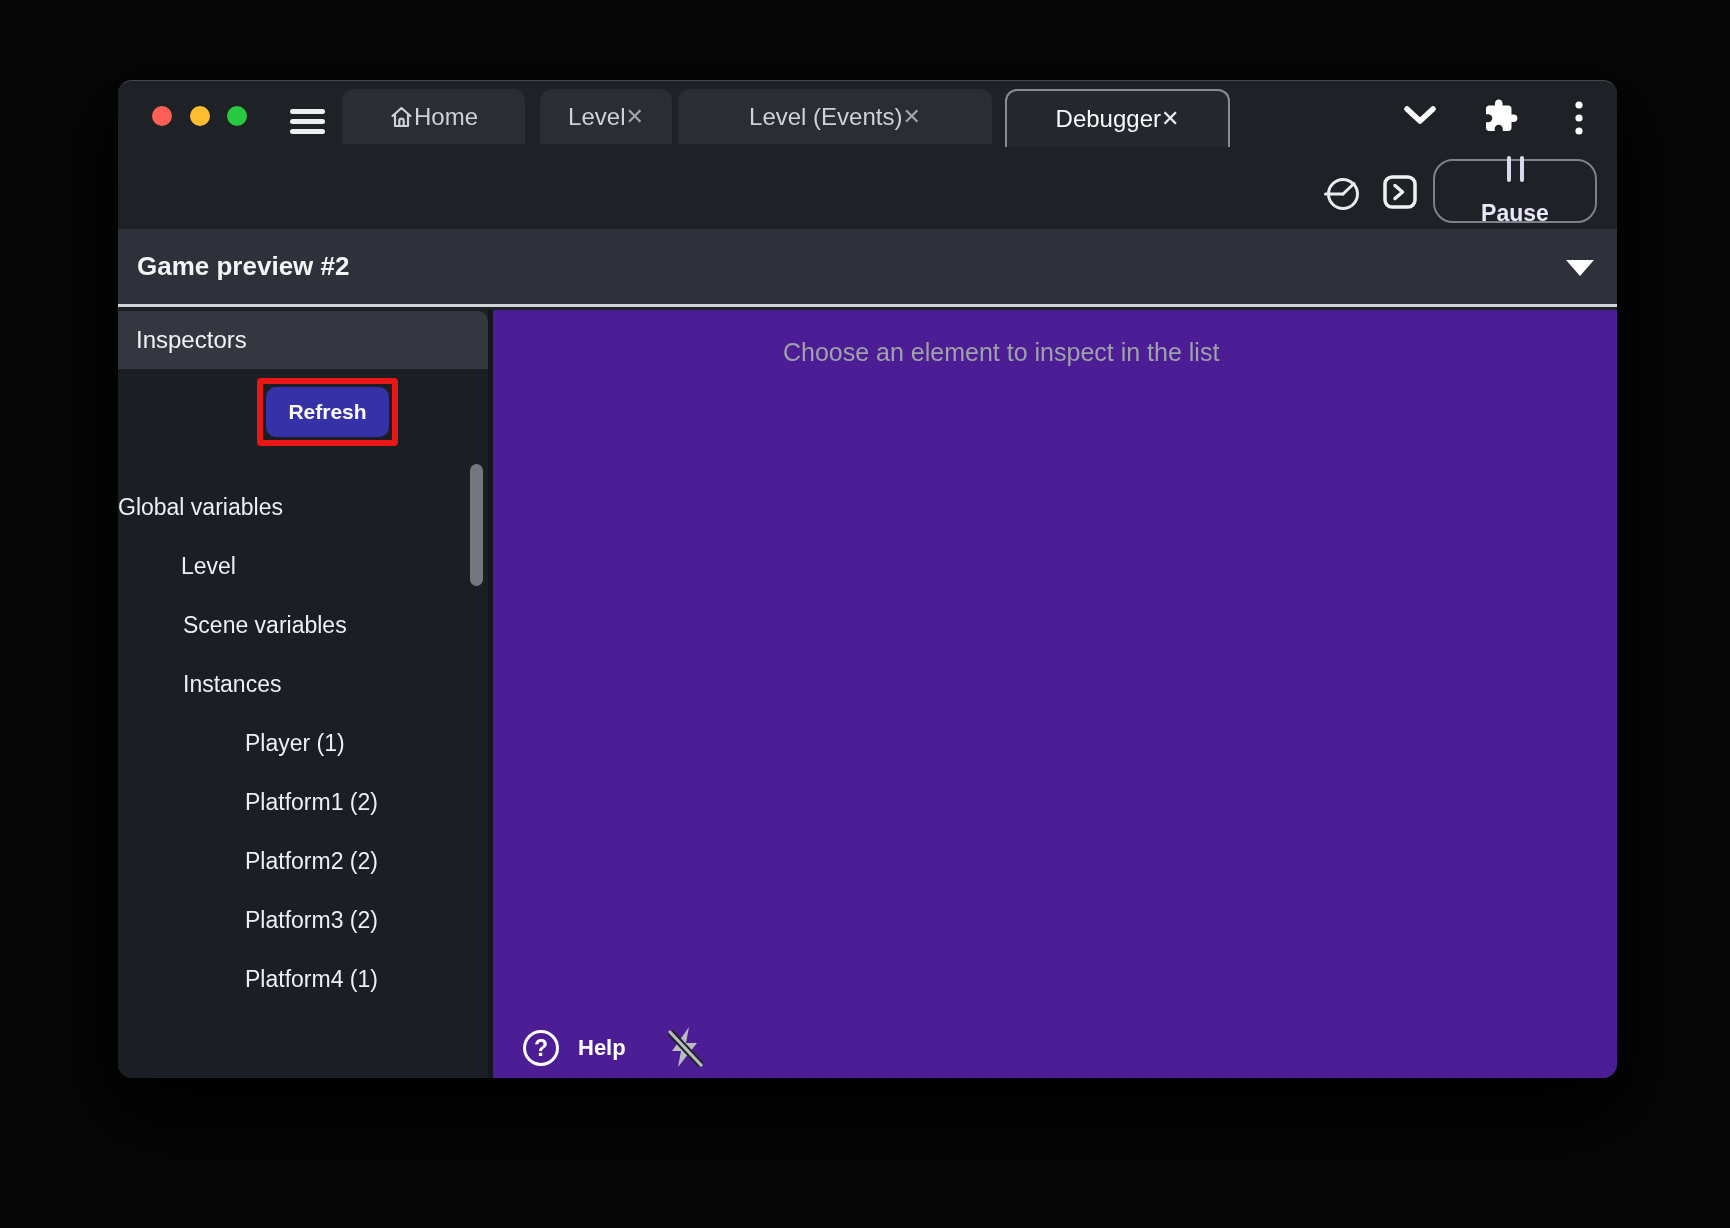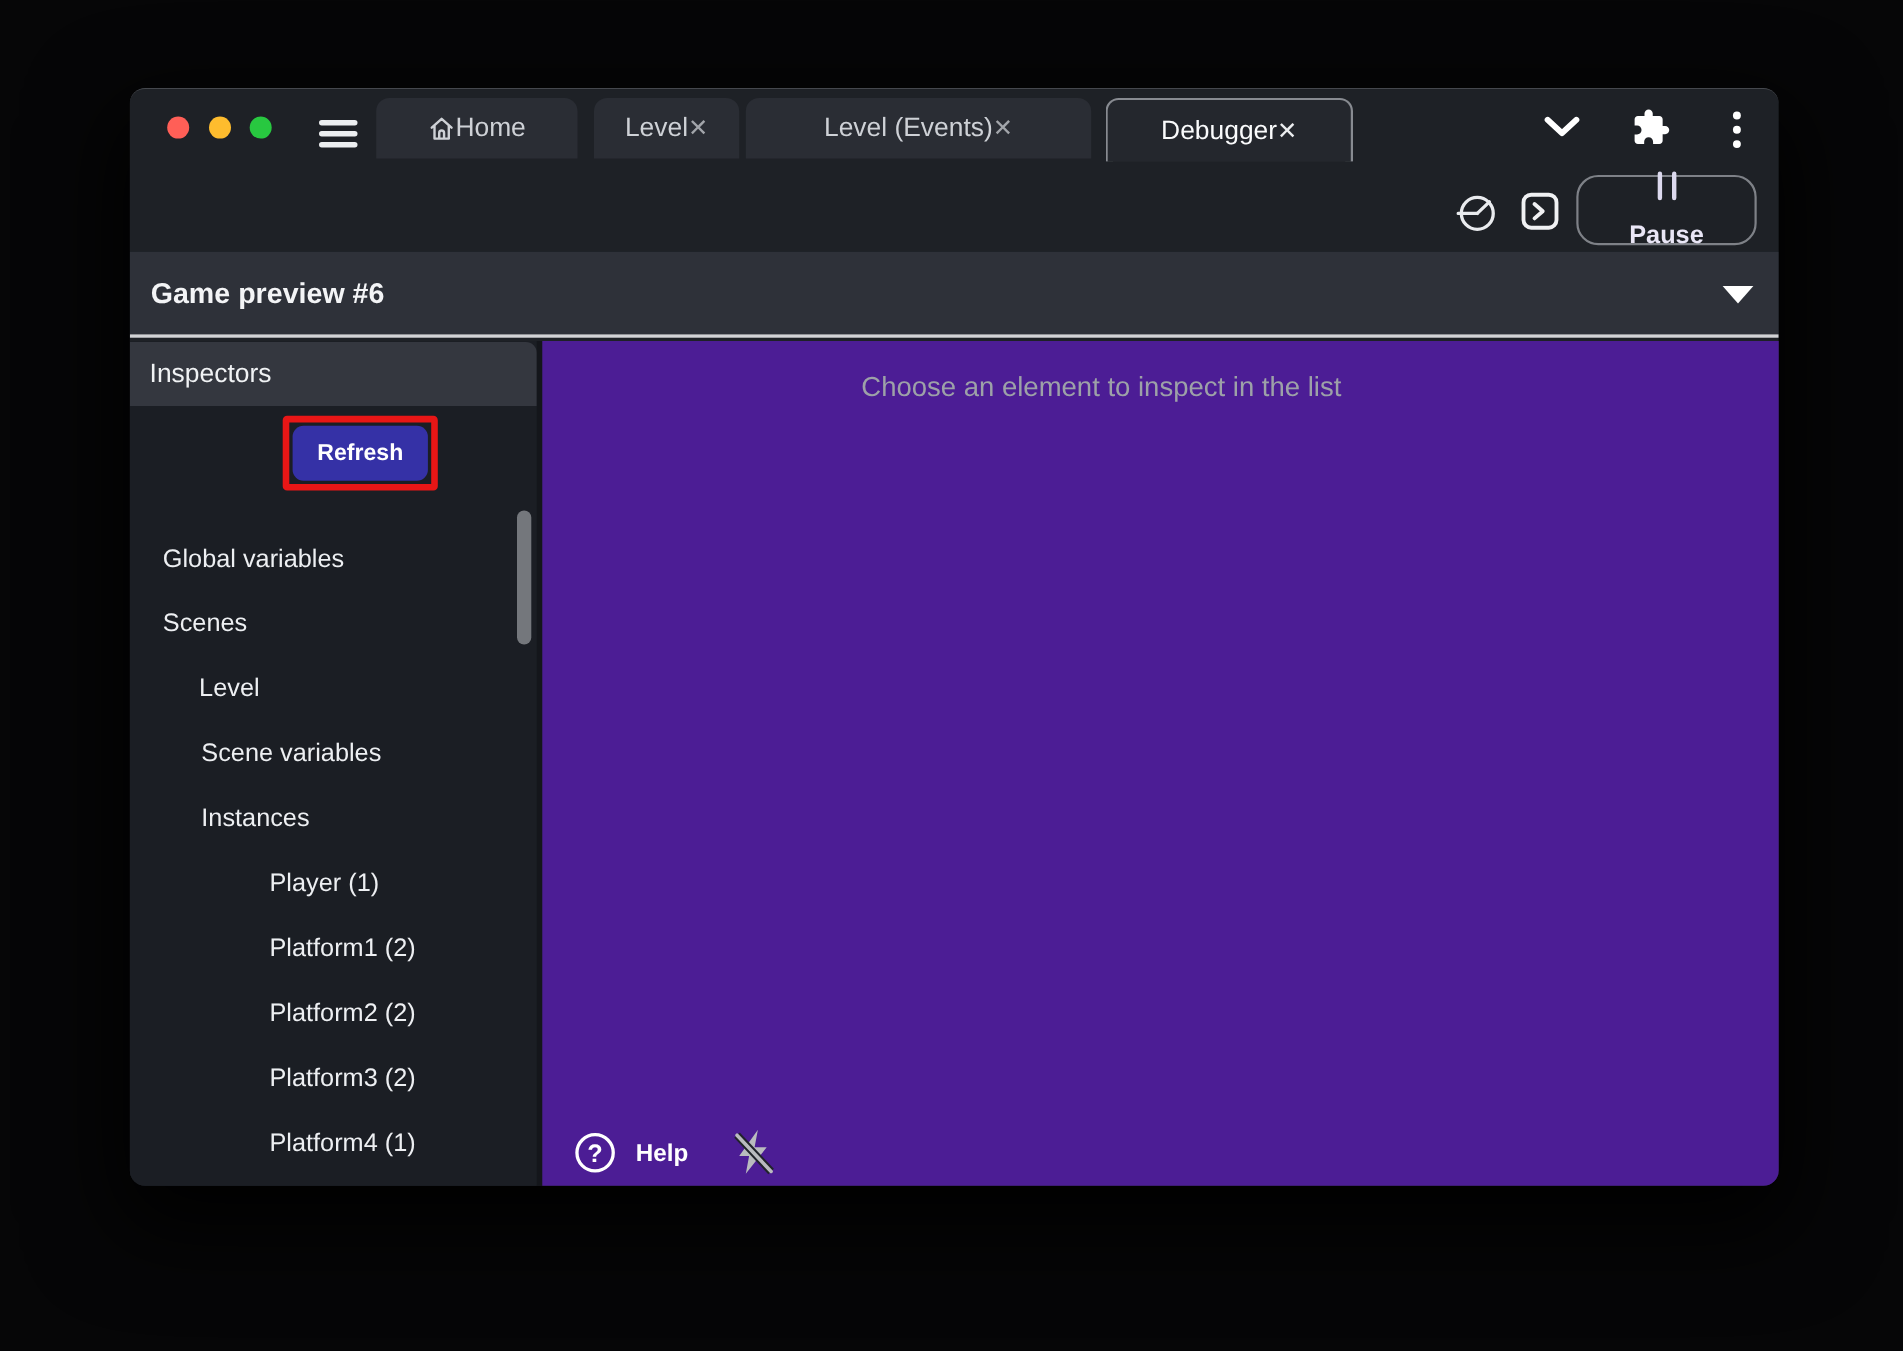--- a/index.html
+++ b/index.html
@@ -68,21 +68,21 @@
   .s-header span { margin-left:18px; font-size:24px; font-weight:500; color:#f0f2f4; }
 
   .refresh-annotation { position:absolute; left:110px; top:68px;
                         border:6px solid #e91616; border-radius:4px; padding:3px;margin-left:29px; }
   .refresh-button { width:123px; height:50px; background:#3531a6; border:none; border-radius:10px;
                     color:#ffffff; font-size:21px; font-weight:700; cursor:pointer;
                     font-family:"Liberation Sans", sans-serif; }
 
   .tree { position:absolute; left:0; top:168px; width:370px; }
   .tree .row { height:59px; display:flex; align-items:center; font-size:23px; color:#edeff2; cursor:pointer; }
-  .row.lvl0 { padding-left:30px; }
+  .row.lvl0 { }
   .row.lvl1 { padding-left:63px; }
   .row.lvl2 { padding-left:65px; }
   .row.lvl3 { padding-left:127px; }
 
   .scroll-thumb { position:absolute; left:352px; top:154px; width:13px; height:122px;
                   background:#74777c; border-radius:7px; cursor:pointer; }
 
   .divider { position:absolute; left:370px; top:229px; width:5px; height:769px; background:#14161b; }
 
   
@@ -161,36 +161,35 @@
 
   <button class="pause-button">
     <span class="pbars">
         <i></i>
         <i></i>
       </span>
     <span>Pause</span>
   </button>
 
   <div class="preview-row">
-    <span class="preview-title">Game preview #6</span>
+    <span class="preview-title">Game preview #2</span>
     <span class="preview-caret"></span>
   </div>
 
   <div class="sidebar">
     <div class="s-header">
       <span>Inspectors</span>
     </div>
 
     <div class="refresh-annotation">
       <button class="refresh-button">Refresh</button>
     </div>
 
     <div class="tree">
       <div class="row lvl0">Global variables</div>
-      <div class="row lvl0">Scenes</div>
       <div class="row lvl1">Level</div>
       <div class="row lvl2">Scene variables</div>
       <div class="row lvl2">Instances</div>
       <div class="row lvl3">Player (1)</div>
       <div class="row lvl3">Platform1 (2)</div>
       <div class="row lvl3">Platform2 (2)</div>
       <div class="row lvl3">Platform3 (2)</div>
       <div class="row lvl3">Platform4 (1)</div>
     </div>
 

